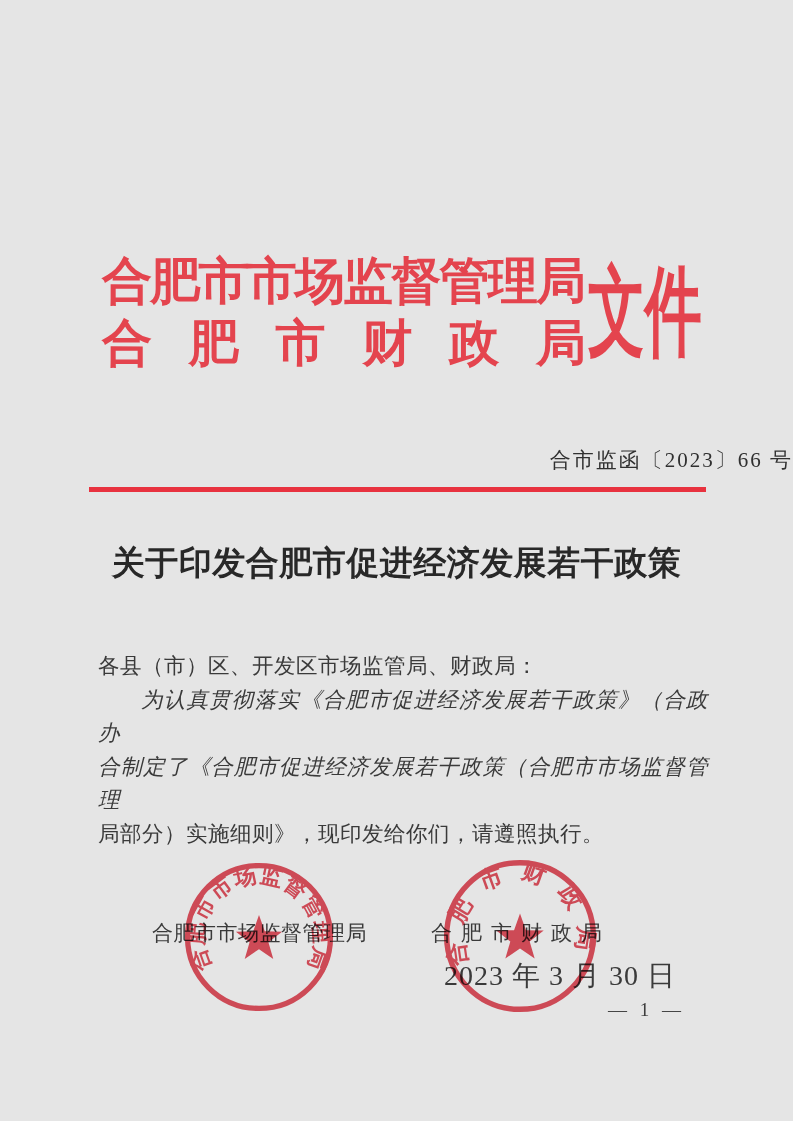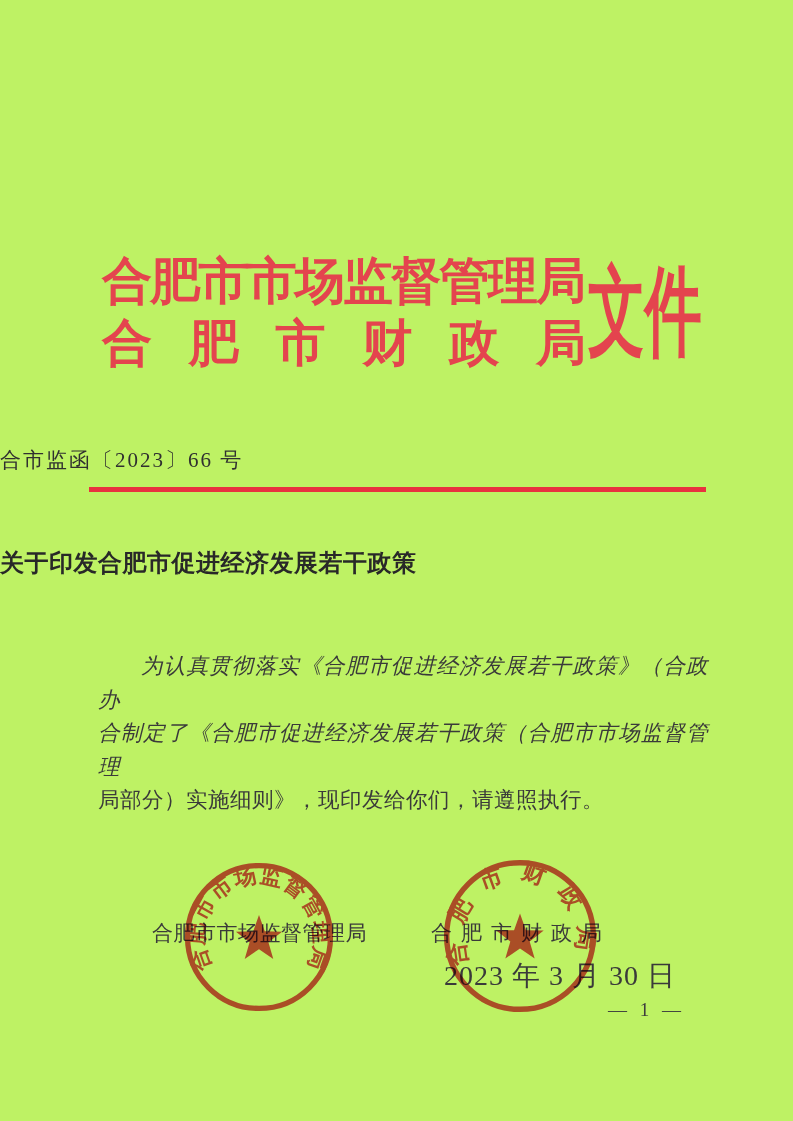--- a/index.html
+++ b/index.html
@@ -1,20 +1,20 @@
 <!DOCTYPE html>
 <html><head>
 <meta charset="utf-8">
 <style>
   html, body { margin: 0; padding: 0; background: #ffffff; }
   .page {
     position: relative;
     width: 793px;
     height: 1121px;
-    background: #bef264;
+    background: #e5e5e5;
     overflow: hidden;
     font-family: "Liberation Serif", serif;
   }
   
   .letterhead {
     position: absolute;
     left: 102px;
     top: 250px;
     display: flex;
     align-items: center;
@@ -41,42 +41,43 @@
     transform-origin: left center;
     margin-left: 4px;
     width: 120px;
   }
   
   .docnum {
     position: absolute;
     top: 446px;
     left: 0;
     width: 100%;
-    text-align: left;
+    text-align: right;
     font-size: 21px;
     letter-spacing: 2px;
     color: #303030;
   }
   
   .redline {
     position: absolute;
     top: 487px;
     left: 89px;
     width: 617px;
     height: 5px;
     background: #e8323f;
   }
   
   .title {
     position: absolute;
     top: 546px;
     left: 0;
     width: 100%;
-    font-weight: bold;
-    font-size: 24px;
+    text-align: center;
+    font-weight: bold;
+    font-size: 33px;
     line-height: 34px;
     color: #282828;
     letter-spacing: 0.5px;
   }
   
   .docbody {
     position: absolute;
     top: 650px;
     left: 98px;
     width: 610px;
@@ -159,20 +160,21 @@
 
   <div class="docnum">合市监函〔2023〕66 号</div>
 
   <div class="redline"></div>
 
   <div class="title">
     <div>关于印发合肥市促进经济发展若干政策</div>
   </div>
 
   <div class="docbody">
+    <div class="bline">各县（市）区、开发区市场监管局、财政局：</div>
     <div class="bline just indent">为认真贯彻落实《合肥市促进经济发展若干政策》（合政办</div>
     <div class="bline just">合制定了《合肥市促进经济发展若干政策（合肥市市场监督管理</div>
     <div class="bline">局部分）实施细则》，现印发给你们，请遵照执行。</div>
   </div>
 
   <div class="sig-left">合肥市市场监督管理局</div>
   <div class="sig-right">合肥市财政局</div>
   <div class="sig-date">2023 年 3 月 30 日</div>
 
   <div class="pagenum">— 1 —</div>

